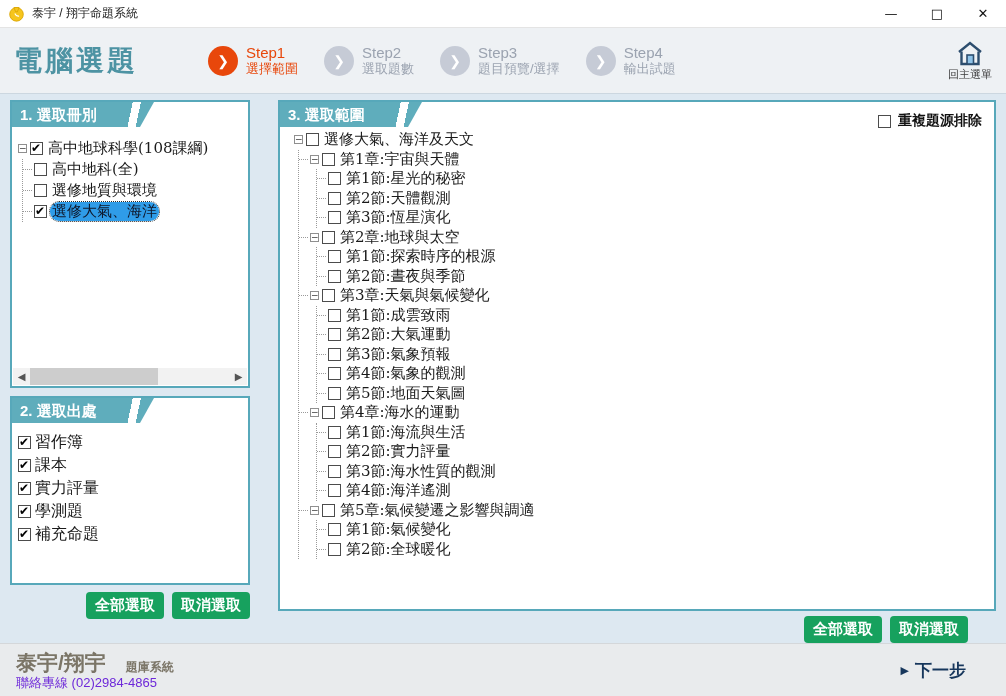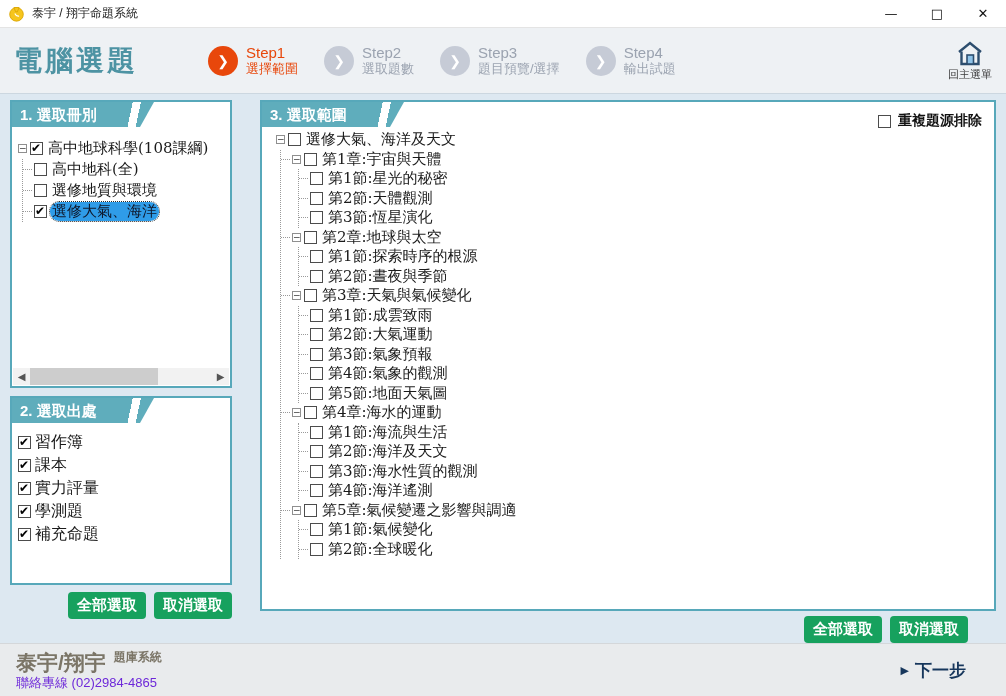--- a/index.html
+++ b/index.html
@@ -23,21 +23,21 @@
   .step-circle { width:30px; height:30px; border-radius:50%; background:#c6cbd6; color:#fff; display:flex; align-items:center; justify-content:center; font-size:14px; font-weight:bold; }
   .step.active .step-circle { background:#e8470b; }
   .step-text { display:flex; flex-direction:column; line-height:1.15; }
   .step-name { font-size:15px; color:#9ba3b0; }
   .step-sub { font-size:13px; color:#9ba3b0; }
   .step.active .step-name, .step.active .step-sub { color:#e8470b; }
   .home-btn { margin-left:auto; display:flex; flex-direction:column; align-items:center; cursor:pointer; }
   .home-label { font-size:11px; color:#3c3c3c; margin-top:1px; }
   
   .main { display:flex; padding:6px 10px 0 10px; gap:28px; height:549px; }
-  .left-col { width:222px; display:flex; flex-direction:column; }
+  .left-col { width:240px; display:flex; flex-direction:column; }
   .right-col { flex:1; display:flex; flex-direction:column; }
   .panel { background:#fff; border:2px solid #57a8ba; position:relative; }
   .panel-band {
     height:25px; line-height:25px; color:#fff; font-size:15px; font-weight:bold;
     padding:0 14px 0 8px; display:inline-block; position:absolute; top:0; left:0;
     background:linear-gradient(102deg,#5fadbc calc(100% - 26px),#ffffff calc(100% - 26px),#ffffff calc(100% - 18px),#5fadbc calc(100% - 18px));
     clip-path:polygon(0 0,100% 0,calc(100% - 14px) 100%,0 100%);
   }
   .panel1 { height:288px; display:flex; flex-direction:column; }
   .panel1-body { flex:1; padding:11px 2px 0 6px; overflow:hidden; white-space:nowrap; margin-top:25px; }
@@ -66,21 +66,21 @@
   .hscroll { height:17px; margin:0 1px 1px 1px; background:#f2f2f2; display:flex; align-items:center; }
   .hs-arrow { width:17px; text-align:center; font-size:10px; color:#555; font-family:"DejaVu Sans",sans-serif; }
   .hs-thumb { height:17px; background:#cdcdcd; width:128px; }
   .hs-track { flex:1; }
   
   .btn-row { display:flex; justify-content:flex-end; gap:8px; margin-top:7px; padding-right:0; }
   .g-btn { background:#17a15e; color:#fff; font-size:15px; font-weight:bold; border:none; border-radius:4px; padding:4px 9px; cursor:pointer; font-family:"Liberation Sans","DejaVu Sans",sans-serif; }
   
   .footer { position:absolute; left:0; right:0; bottom:0; height:53px; background:#e9ebed; border-top:1px solid #d4d7da; display:flex; align-items:center; padding:0 40px 0 16px; }
   .brand-wrap { display:flex; flex-direction:column; line-height:1.2; }
-  .brand-line { display:flex; align-items:flex-start; gap:8px; color:#7b7567; }
+  .brand-line { display:flex; align-items:flex-end; gap:20px; color:#7b7567; }
   .brand { font-size:21px; font-weight:bold; }
   .brand-suffix { font-size:12px; font-weight:bold; }
   .phone { font-size:13px; color:#6d28d9; }
   .next-btn { margin-left:auto; display:flex; align-items:center; gap:6px; color:#16365c; font-size:17px; font-weight:bold; cursor:pointer; }
   .next-arrow { font-size:11px; }
 </style>
 </head>
 <body>
 
 <div class="titlebar">
@@ -304,21 +304,21 @@
             </div>
             <div class="children children2" style="margin-left: 17px;">
               <div class="t-row">
                 <span class="stub"></span>
                 <span class="cbx"></span>
                 <span class="t-label">第1節:海流與生活</span>
               </div>
               <div class="t-row">
                 <span class="stub"></span>
                 <span class="cbx"></span>
-                <span class="t-label">第2節:海洋及天文</span>
+                <span class="t-label">第2節:實力評量</span>
               </div>
               <div class="t-row">
                 <span class="stub"></span>
                 <span class="cbx"></span>
                 <span class="t-label">第3節:海水性質的觀測</span>
               </div>
               <div class="t-row">
                 <span class="stub"></span>
                 <span class="cbx"></span>
                 <span class="t-label">第4節:海洋遙測</span>

